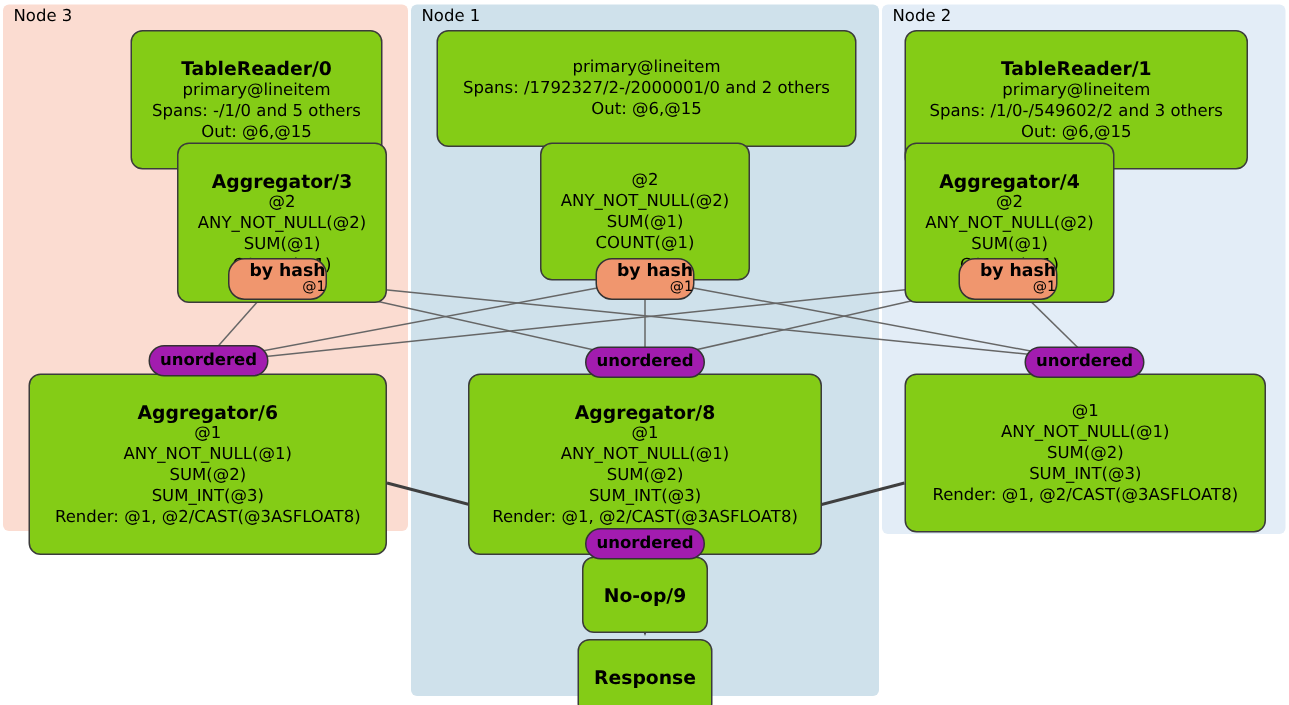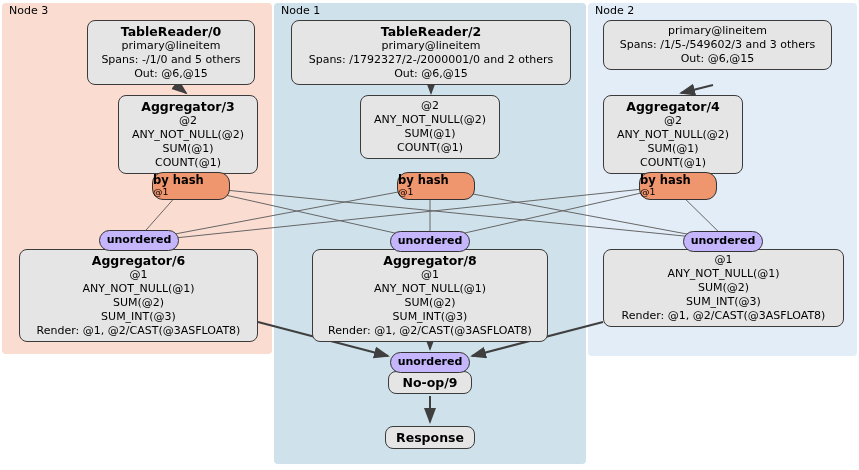--- a/index.html
+++ b/index.html
@@ -12,52 +12,52 @@
   #region-node3 { left:2px;   top:3px; width:270px; height:351px; background:#fbdcd1; }
   #region-node1 { left:274px; top:3px; width:312px; height:461px; background:#cfe1eb; }
   #region-node2 { left:588px; top:3px; width:269px; height:353px; background:#e3edf7; }
 
   svg.edges { position:absolute; left:0; top:0; z-index:1; }
   .thin  { stroke:#666666; stroke-width:1; fill:none; }
   .thick { stroke:#3f3f3f; stroke-width:2; fill:none; }
 
   .proc {
     position:absolute; z-index:2; box-sizing:border-box;
-    background:#e5e5e5; border:1px solid #3b3b3b; border-radius:8px;
-    text-align:center; padding:3px 4px;
+    background:#84cc16; border:1px solid #3b3b3b; border-radius:8px;
+    text-align:center; padding:17px 4px;
   }
   .proc .title { font-weight:bold; font-size:12.5px; line-height:15px; white-space:nowrap; }
   .proc .line  { font-size:11px; line-height:14px; white-space:nowrap; }
 
   #tr0  { left:87px;  top:20px;  width:168px; }
   #tr2  { left:291px; top:20px;  width:280px; }
   #tr1  { left:603px; top:20px;  width:229px; }
   #agg3 { left:118px; top:95px;  width:140px; }
   #agg5 { left:360px; top:95px;  width:140px; }
   #agg4 { left:603px; top:95px;  width:140px; }
   #agg6 { left:19px;  top:249px; width:239px; }
   #agg8 { left:312px; top:249px; width:236px; }
   #agg7 { left:603px; top:249px; width:241px; }
   #noop { left:388px; top:371px; width:84px; }
   #resp { left:385px; top:426px; width:90px;text-align:center; }
 
   .router {
-    position:absolute; z-index:3; box-sizing:border-box; width:78px;
+    position:absolute; z-index:3; box-sizing:border-box; width:66px;
     background:#f0966e; border:1.5px solid #333333; border-radius:11px;
-    text-align:left; padding:1px 0 2px 0;
+    text-align:right; padding:1px 0 2px 0;
   }
   .router .rlabel  { font-weight:bold; font-size:11.5px; line-height:13px; }
   .router .rdetail { font-size:9.5px;  line-height:10px; }
   #hash3 { left:152px; top:172px; }
   #hash5 { left:397px; top:172px; }
   #hash4 { left:639px; top:172px; }
 
   .sync {
     position:absolute; z-index:3; box-sizing:border-box; width:80px; height:21px;
-    background:#c4b5fd; border:1.5px solid #333333; border-radius:11px;
+    background:#a21caf; border:1.5px solid #333333; border-radius:11px;
     text-align:center; font-weight:bold; font-size:11px; line-height:18px;
   }
   #u-left  { left:99px;  top:230px; }
   #u-mid   { left:390px; top:231px; }
   #u-right { left:683px; top:231px; }
   #u-final { left:390px; top:352px; }
 </style>
 </head>
 <body>
 
@@ -97,28 +97,28 @@
     <line class="thick" x1="430" y1="396" x2="430" y2="422" marker-end="url(#arrow)"></line>
   </svg>
 
   <div class="proc" id="tr0">
     <div class="title">TableReader/0</div>
     <div class="line">primary@lineitem</div>
     <div class="line">Spans: -/1/0 and 5 others</div>
     <div class="line">Out: @6,@15</div>
   </div>
   <div class="proc" id="tr2">
-    <div class="title">TableReader/2</div>
     <div class="line">primary@lineitem</div>
     <div class="line">Spans: /1792327/2-/2000001/0 and 2 others</div>
     <div class="line">Out: @6,@15</div>
   </div>
   <div class="proc" id="tr1">
+    <div class="title">TableReader/1</div>
     <div class="line">primary@lineitem</div>
-    <div class="line">Spans: /1/5-/549602/3 and 3 others</div>
+    <div class="line">Spans: /1/0-/549602/2 and 3 others</div>
     <div class="line">Out: @6,@15</div>
   </div>
 
   <div class="proc" id="agg3">
     <div class="title">Aggregator/3</div>
     <div class="line">@2</div>
     <div class="line">ANY_NOT_NULL(@2)</div>
     <div class="line">SUM(@1)</div>
     <div class="line">COUNT(@1)</div>
   </div>

